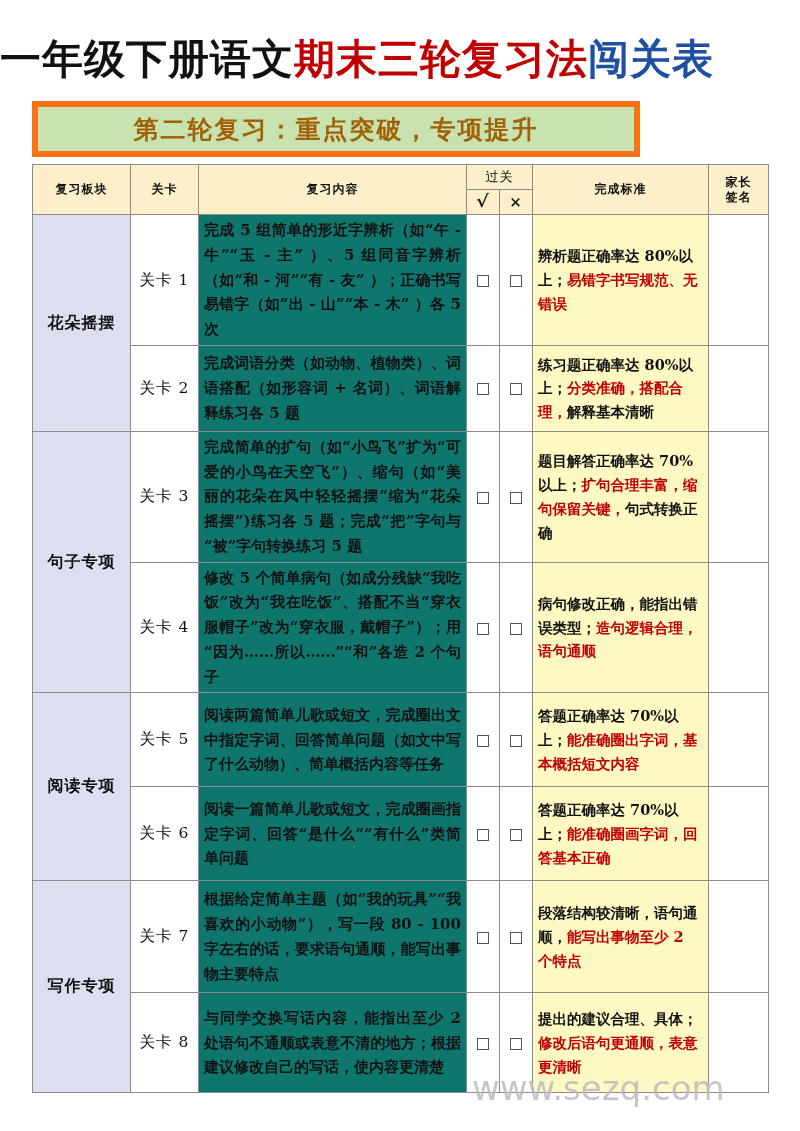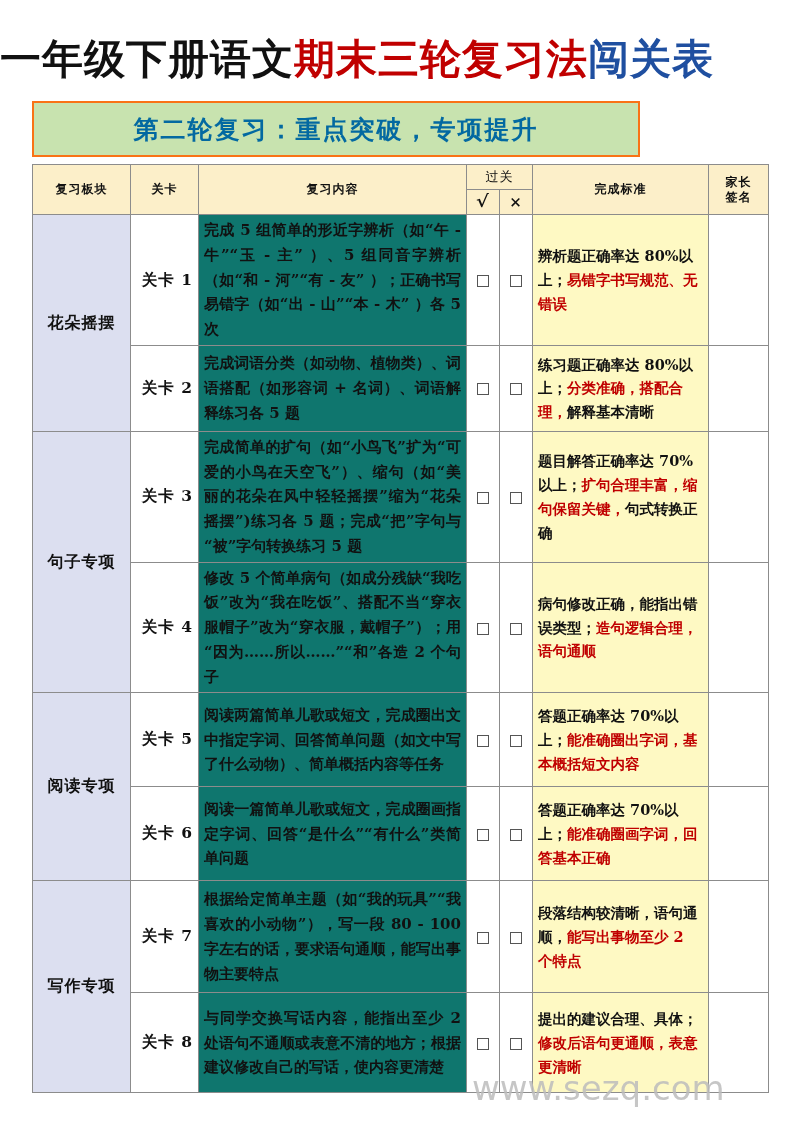--- a/index.html
+++ b/index.html
@@ -35,27 +35,27 @@
   }
   .title .t-black { color: #111111; }
   .title .t-red   { color: #c00000; }
   .title .t-blue  { color: #1f4fa0; }
 
   
   .banner {
     margin: 4px 32px 0 32px;
     height: 56px;
     background: #c8e3af;
-    border: 2px solid #f97316;
+    border: 6px solid #f97316;
     display: flex;
     align-items: center;
     justify-content: center;
     font-size: 25px;
     font-weight: 900;
-    color: #0369a1;
+    color: #a16207;
     letter-spacing: 2px;
     font-family: "DejaVu Serif", "Liberation Serif", serif;
   }
 
   
   .tbl-wrap { margin: 7px 32px 0 32px; }
   table.main {
     width: 736px;
     border-collapse: collapse;
     table-layout: fixed;
@@ -97,23 +97,23 @@
   .hdr-sign { line-height: 1.25; }
 
   td.section-cell {
     background: #dcdff0;
     text-align: center;
     font-size: 16px;
     font-weight: 900;
     letter-spacing: 1px;
   }
   td.level-cell {
-    text-align: right;
+    text-align: center;
     font-size: 15.5px;
-    font-weight: 700;
+    font-weight: 400;
     letter-spacing: 1px;
     background: #ffffff;
   }
   td.content-cell {
     font-size: 15px;
     line-height: 1.65;
     text-align: justify;
     text-justify: inter-ideograph;
     font-weight: 700;
     background: #0f766e;

